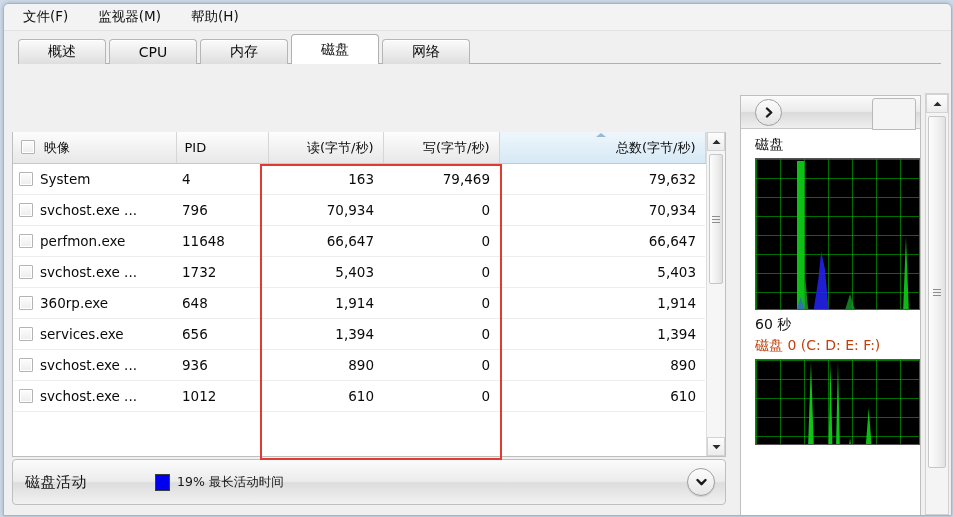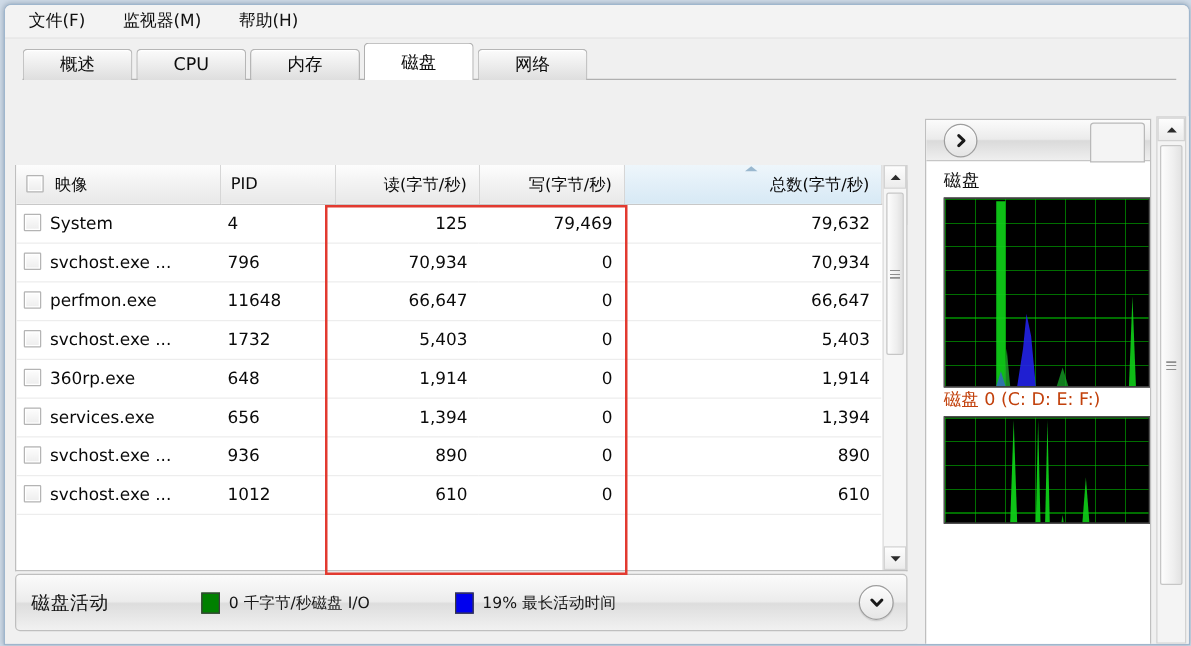--- a/index.html
+++ b/index.html
@@ -286,21 +286,21 @@
               <th><span>写(字节/秒)</span></th>
               <th class="sorted">
                 <span class="sortmark"></span><span>总数(字节/秒)</span>
               </th>
             </tr>
           </thead>
           <tbody>
             <tr>
               <td class="name"><span class="cbox"></span><span>System</span></td>
               <td class="name">4</td>
-              <td>125</td>
+              <td>163</td>
               <td>79,469</td>
               <td>79,632</td>
             </tr>
             <tr>
               <td class="name"><span class="cbox"></span><span>svchost.exe ...</span></td>
               <td class="name">796</td>
               <td>70,934</td>
               <td>0</td>
               <td>70,934</td>
             </tr>
@@ -361,24 +361,20 @@
           <div class="sb-arrow bot">
             <svg width="9" height="6" viewBox="0 0 9 6">
                 <path d="M0.5 1 L4.5 5.2 L8.5 1 Z" fill="#2b2b2b"></path>
               </svg>
           </div>
         </div>
       </div>
 
       <div class="statusbar">
         <span class="sb-title">磁盘活动</span>
-        <div class="legend" style="margin-left:74px;">
-          <span class="swatch" style="background:#008000;"></span>
-          <span>0 千字节/秒磁盘 I/O</span>
-        </div>
         <div class="legend" style="margin-left:68px;">
           <span class="swatch" style="background:#0000ee;"></span>
           <span>19% 最长活动时间</span>
         </div>
         <div class="round-btn" style="top:8px;">
           <svg width="11" height="8" viewBox="0 0 11 8">
               <path d="M1.5 2 L5.5 6.2 L9.5 2" fill="none" stroke="#1a1a1a" stroke-width="2.4" stroke-linecap="round" stroke-linejoin="round"></path>
             </svg>
         </div>
       </div>
@@ -400,20 +396,21 @@
           <div class="grid"></div>
           <svg width="100%" height="100%" viewBox="0 0 175 150" preserveAspectRatio="none" style="position:absolute;inset:0;">
             <path d="M0 150 L44 150 L44 2 L52 2 L52 150 Z" fill="#0fcf18" opacity="0.92"></path>
             <path d="M50 150 L53 120 L56 150 Z" fill="#1fa82a" opacity="0.8"></path>
             <path d="M62 150 L67 120 L70 92 L74 110 L78 150 Z" fill="#2222e8" opacity="0.9"></path>
             <path d="M44 150 L48 138 L52 150 Z" fill="#3b5bd8" opacity="0.75"></path>
             <path d="M96 150 L101 135 L106 150 Z" fill="#17a528" opacity="0.75"></path>
             <path d="M158 150 L161 78 L164 150 Z" fill="#0fcf18" opacity="0.9"></path>
           </svg>
         </div>
+        <div class="axis-label">60 秒</div>
         <div class="disk-label">磁盘 0 (C: D: E: F:)</div>
         <div class="graph g2">
           <div class="grid"></div>
           <svg width="100%" height="100%" viewBox="0 0 175 84" preserveAspectRatio="none" style="position:absolute;inset:0;">
             <path d="M56 84 L59 2 L62 84 Z" fill="#0fcf18" opacity="0.95"></path>
             <path d="M78 84 L80 2 L82 84 Z" fill="#0fcf18" opacity="0.95"></path>
             <path d="M86 84 L88 2 L90 84 Z" fill="#0fcf18" opacity="0.95"></path>
             <path d="M118 84 L121 48 L124 84 Z" fill="#0fcf18" opacity="0.9"></path>
             <path d="M100 84 L101 78 L102 84 Z" fill="#0fcf18" opacity="0.8"></path>
           </svg>

